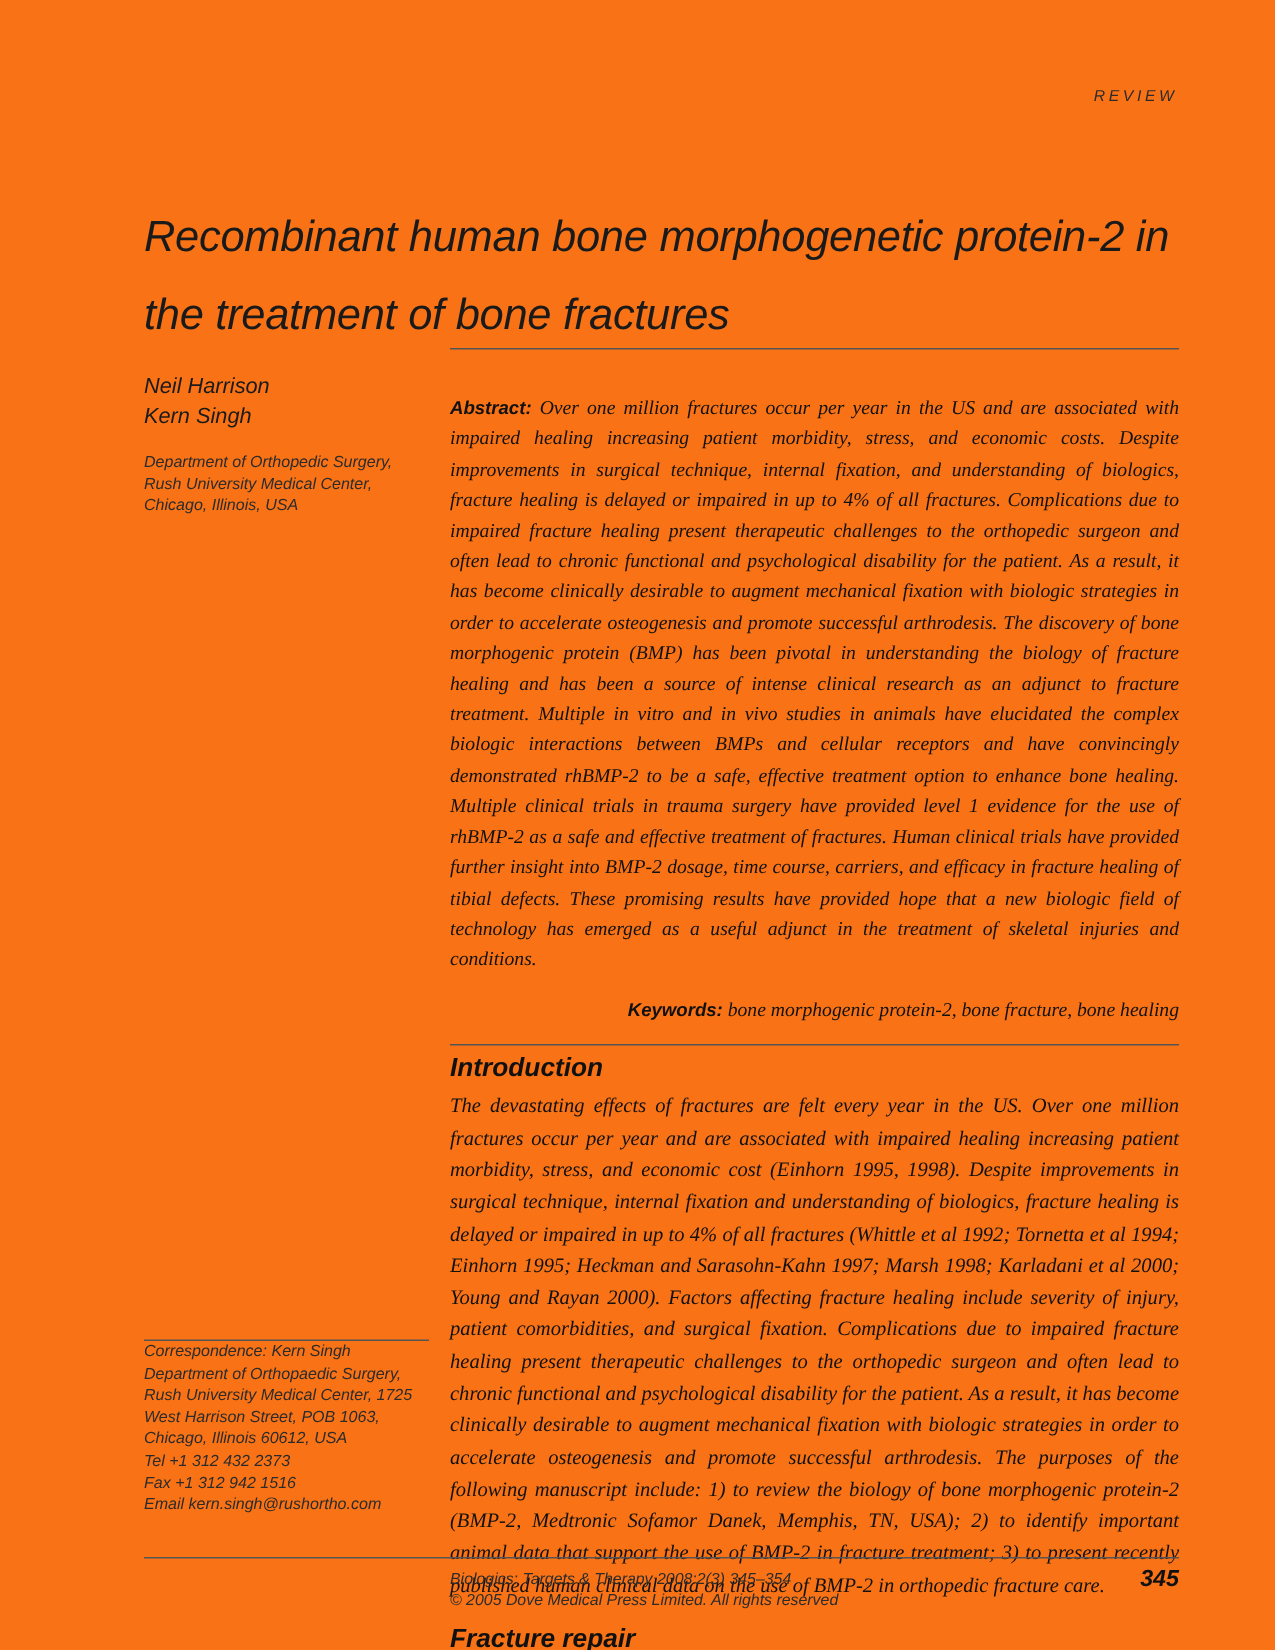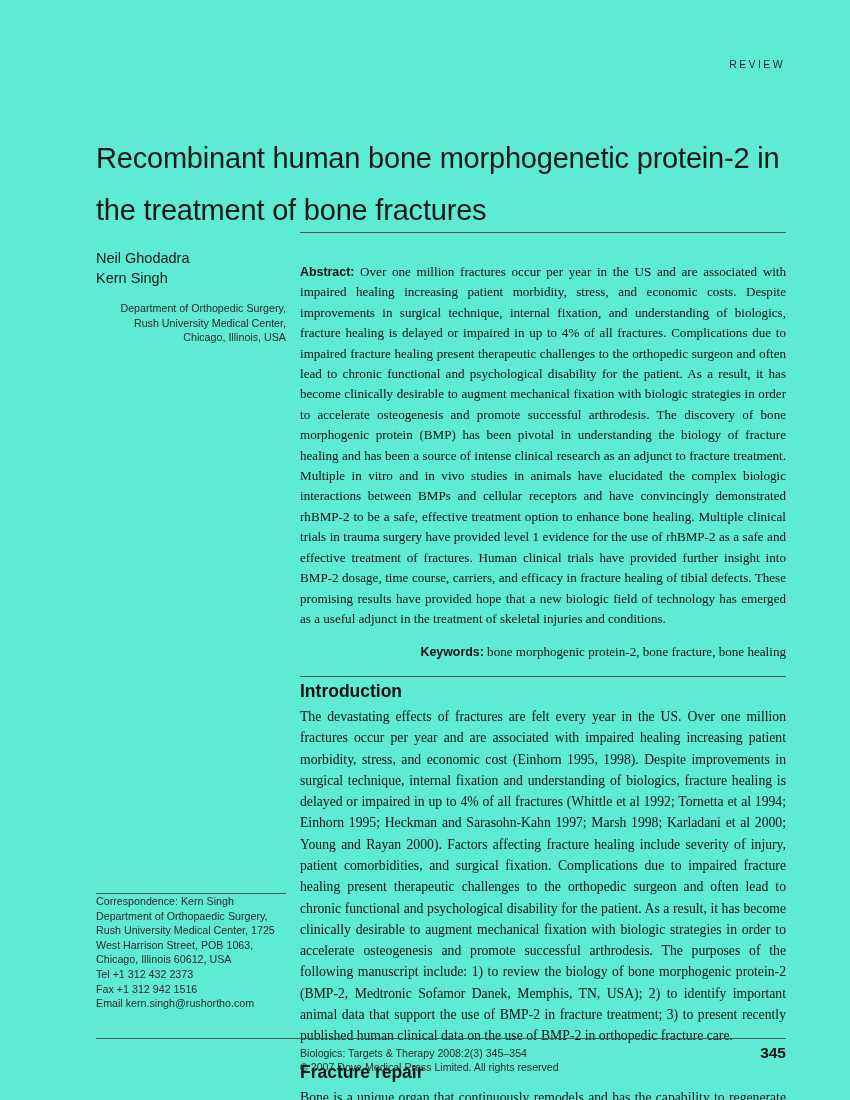--- a/index.html
+++ b/index.html
@@ -4,25 +4,26 @@
 <style>
   html, body {
     margin: 0;
     padding: 0;
     background: #ffffff;
   }
   .page {
     position: relative;
     width: 850px;
     height: 1100px;
-    background: #5eead4;
+    background: #f97316;
     margin: 0 auto;
     overflow: hidden;
     font-family: "Liberation Serif", serif;
     color: #000000;
+    font-style: italic;
   }
 
   
   .running-head {
     position: absolute;
     top: 58px;
     left: 96px;
     right: 65px;
     text-align: right;
     font-family: "Liberation Sans", sans-serif;
@@ -78,21 +79,20 @@
     font-size: 14.5px;
     line-height: 19.5px;
     color: #1a1a1a;
   }
   .affiliation {
     margin-top: 13px;
     font-family: "Liberation Sans", sans-serif;
     font-size: 10.7px;
     line-height: 14.6px;
     color: #2b2b2b;
-    text-align: right;
   }
 
   
   .abstract {
     margin-top: 29px;
     font-size: 13.1px;
     line-height: 20.4px;
     text-align: justify;
     color: #111;
   }
@@ -189,21 +189,21 @@
 
 <div class="page">
 
   <div class="running-head">REVIEW</div>
 
   <h1 class="title">Recombinant human bone morphogenetic protein-2 in the treatment of bone fractures</h1>
 
   <div class="cols">
 
     <div class="col-left">
-      <div class="authors" style="white-space: pre-line;">Neil Ghodadra
+      <div class="authors" style="white-space: pre-line;">Neil Harrison
 Kern Singh</div>
       <div class="affiliation">Department of Orthopedic Surgery, Rush University Medical Center, Chicago, Illinois, USA</div>
 
       <div class="correspondence-wrap">
         <hr class="rule">
         <div class="correspondence" style="white-space: pre-line;">Correspondence: Kern Singh
 Department of Orthopaedic Surgery,
 Rush University Medical Center, 1725
 West Harrison Street, POB 1063,
 Chicago, Illinois 60612, USA
@@ -228,18 +228,18 @@
       <h2 class="section tight">Fracture repair</h2>
       <p class="body lastpara">Bone is a unique organ that continuously remodels and has the capability to regenerate throughout adult life (Cheng et al 2003). Fracture repair includes a complex interaction</p>
     </div>
 
   </div>
 
   <div class="footer-rule"></div>
 
   <div class="footer">
     <span class="line">Biologics: Targets &amp; Therapy 2008:2(3) 345–354</span>
-    <span class="line">© 2007 Dove Medical Press Limited. All rights reserved</span>
+    <span class="line">© 2005 Dove Medical Press Limited. All rights reserved</span>
   </div>
 
   <div class="page-number">345</div>
 
 </div>
 
 </body></html>

